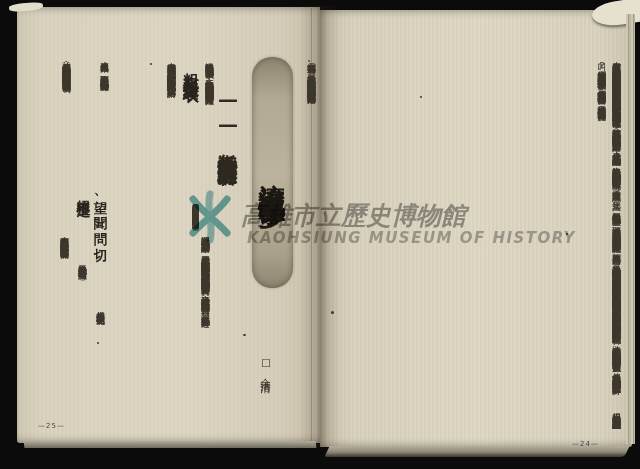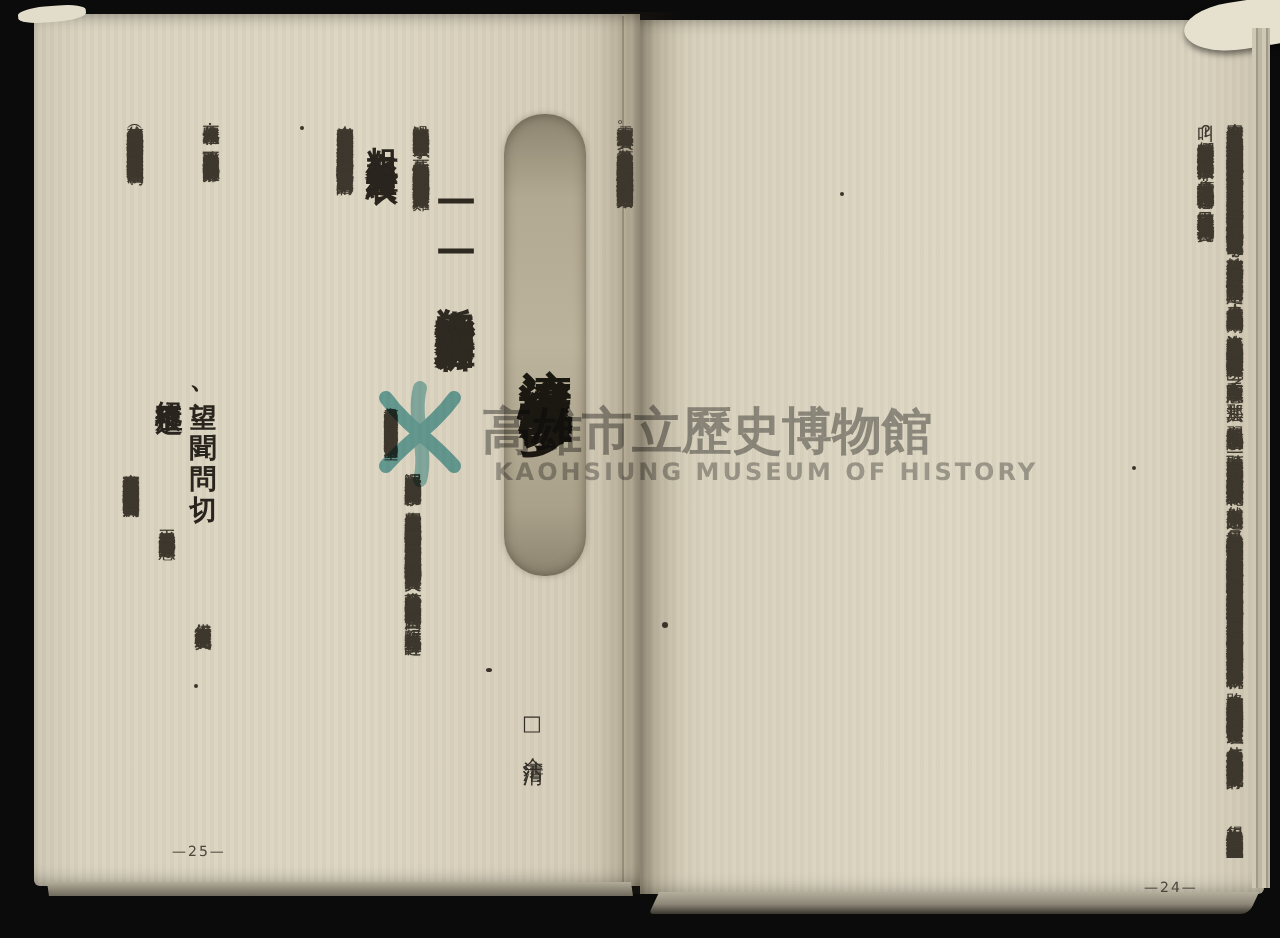--- a/index.html
+++ b/index.html
@@ -72,32 +72,32 @@
   .sec-head-1{
     position:absolute;left:178px;top:61px;width:23px;height:134px;
     font-size:16px;font-weight:bold;color:#29241d;letter-spacing:2px;}
   .sec-head-2a{
     position:absolute;left:91px;top:190px;width:19px;height:112px;
     font-size:13.5px;font-weight:bold;color:#29241d;letter-spacing:1px;}
   .sec-head-2b{
     position:absolute;left:74px;top:190px;width:19px;height:64px;
     font-size:13.5px;font-weight:bold;color:#29241d;letter-spacing:1px;}
   .pagenum{position:absolute;font-size:7px;color:#4a443a;letter-spacing:1px;}
-  .pagenum-left{left:38px;top:422px;margin-left:48px;}
+  .pagenum-left{left:38px;top:422px;}
   .pagenum-right{left:572px;top:421px;margin-top:19px;}
   
   .watermark{position:absolute;left:0;top:0;width:640px;height:469px;pointer-events:none;
-    mix-blend-mode:multiply;}
+    mix-blend-mode:multiply;font-style:italic;}
   .wm-logo{position:absolute;left:181px;top:189px;opacity:.62;}
   .wm-cjk{
     position:absolute;left:241px;top:199px;width:240px;
     font-size:25px;font-weight:bold;color:#6a6a6a;opacity:.62;letter-spacing:0px;white-space:nowrap;}
   .wm-latin{
     position:absolute;left:247px;top:229px;
-    font-size:12px;font-weight:bold;color:#757575;opacity:.55;letter-spacing:1.5px;white-space:nowrap;}
+    font-size:15px;font-weight:bold;color:#757575;opacity:.55;letter-spacing:1.5px;white-space:nowrap;}
   .speck{position:absolute;border-radius:50%;background:#3a332a;}
 </style>
 </head>
 <body>
 
 <div class="page page-left">
   <div class="scan-stripes"></div>
 </div>
 <div class="page page-right">
   <div class="scan-stripes"></div>

